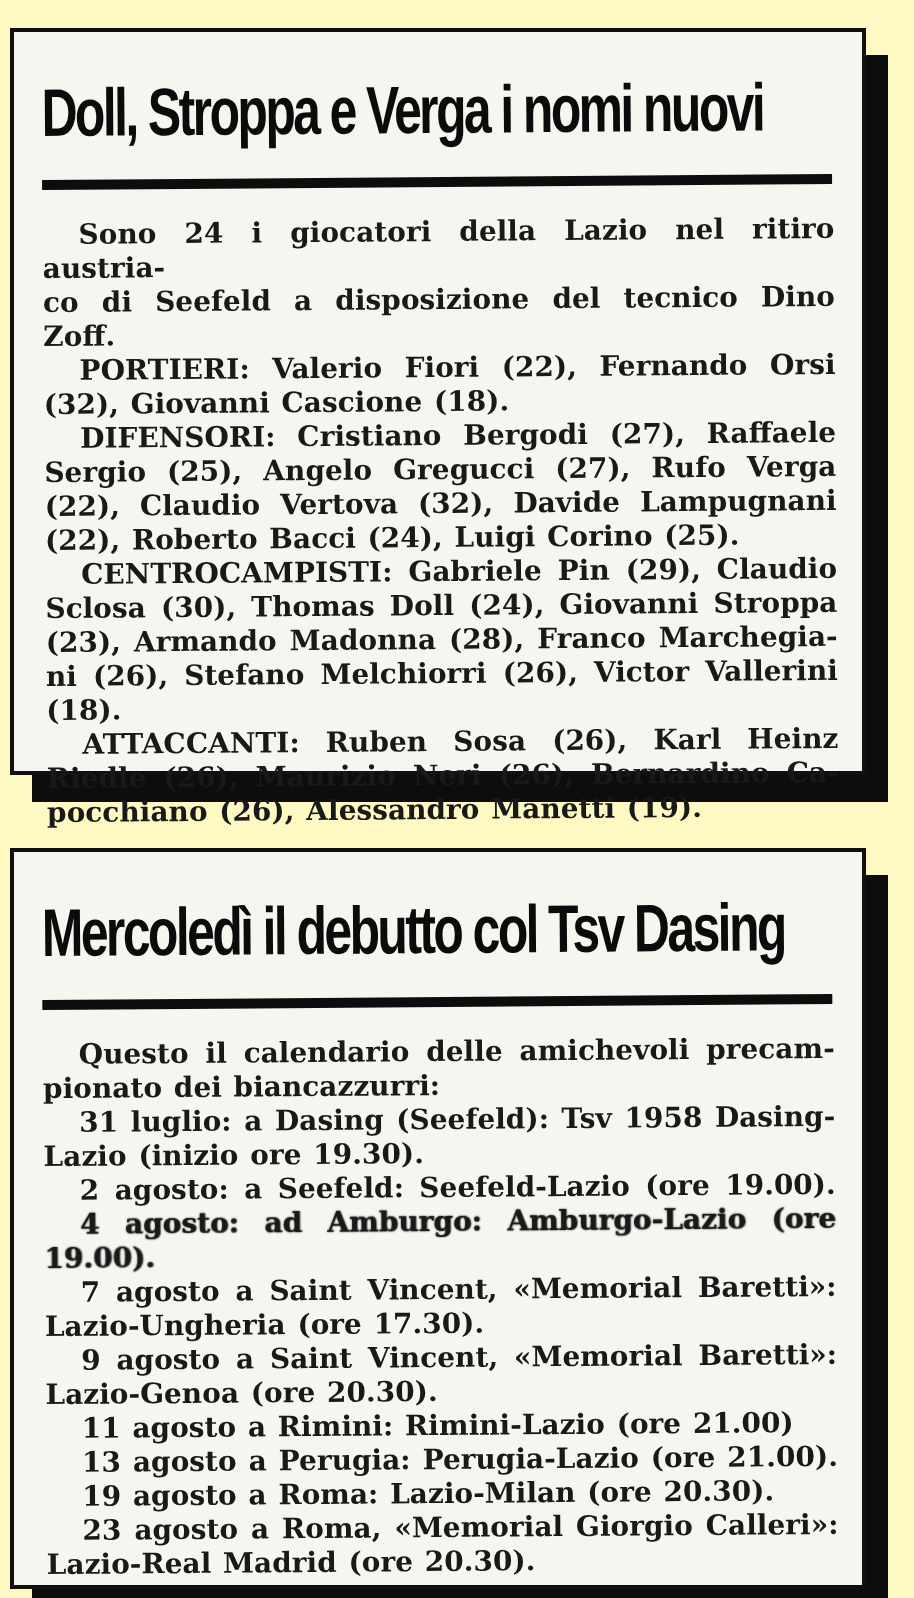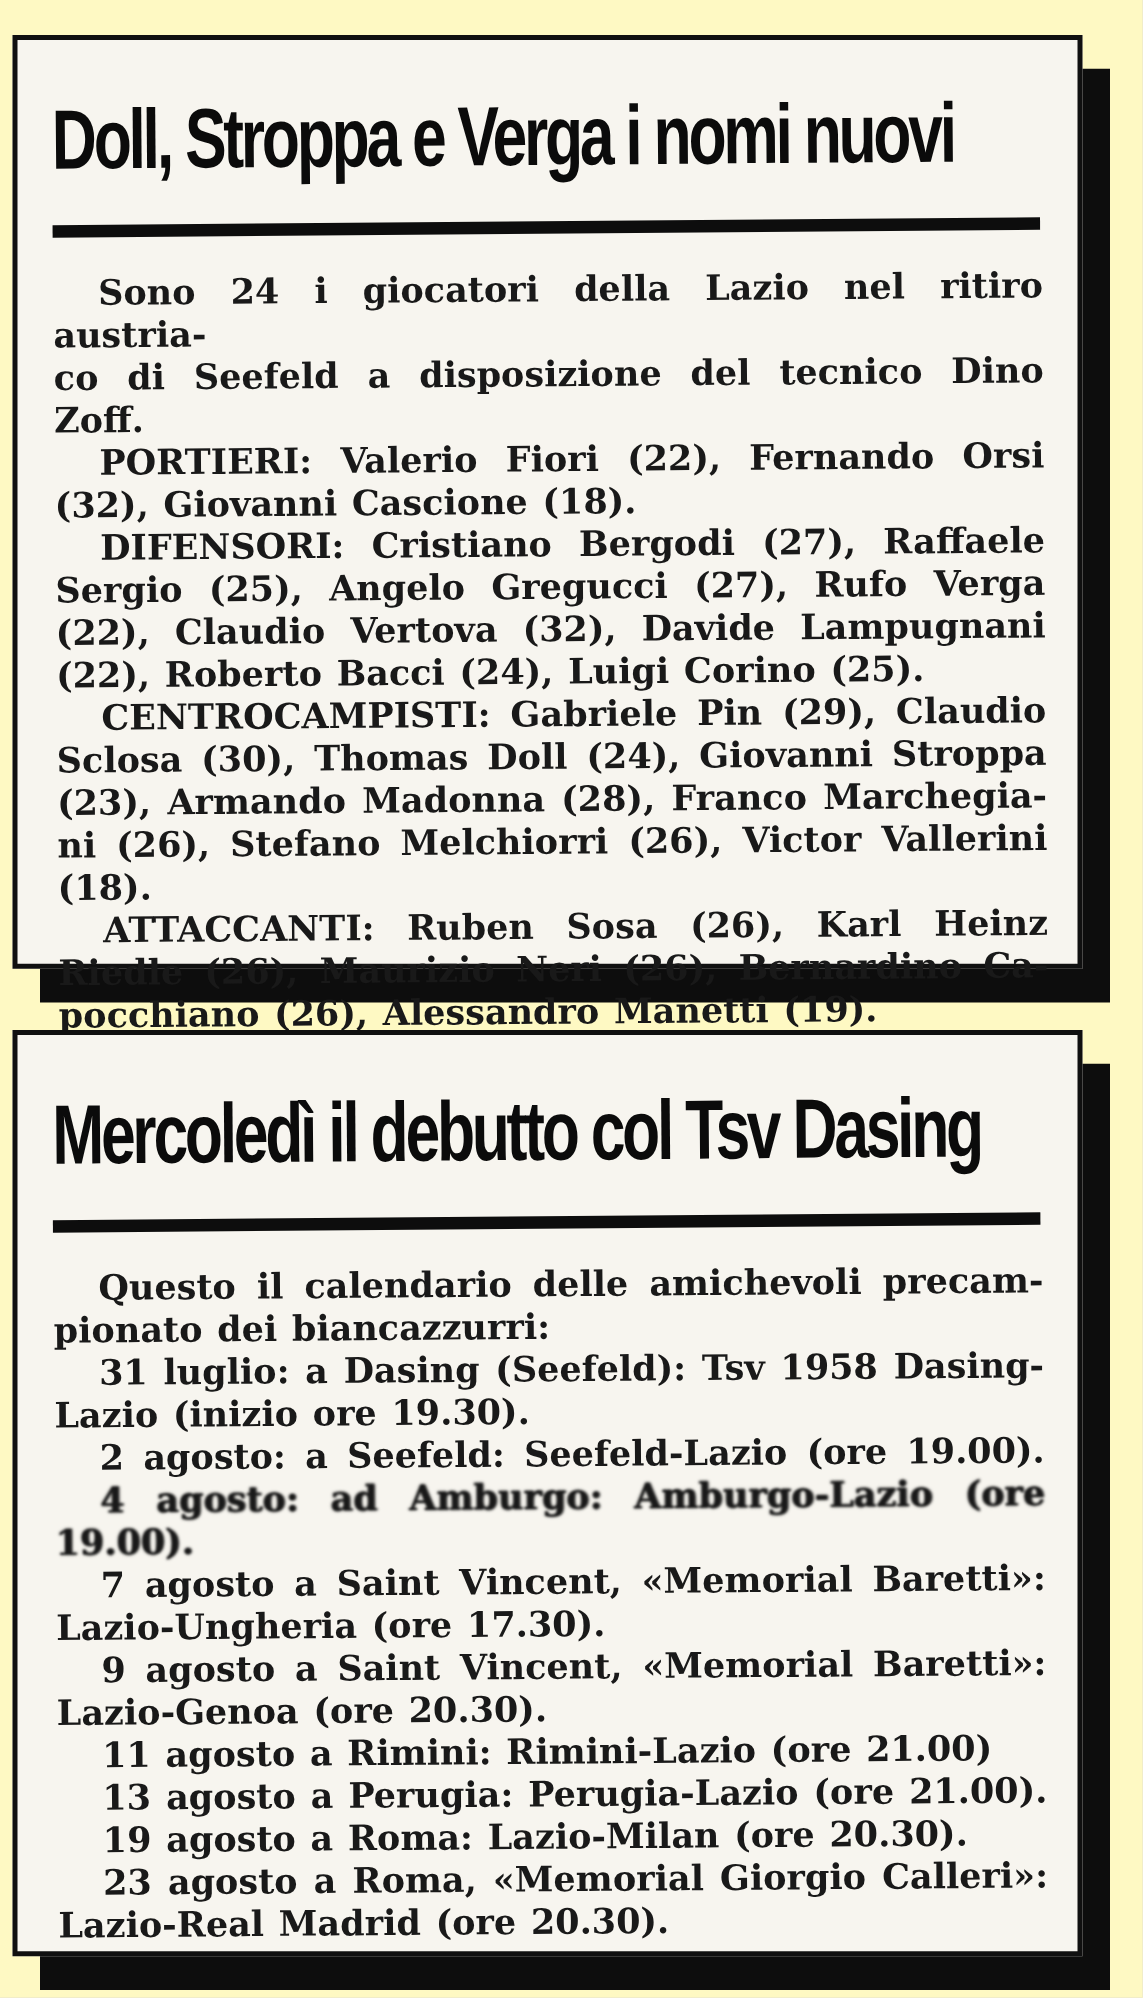--- a/index.html
+++ b/index.html
@@ -9,21 +9,21 @@
     background:#fef9c3; overflow:hidden;
   }
   .article-box {
     position:absolute; left:10px; width:856px;
     background:#f7f5ef;
     border:4px solid #101010;
     box-shadow:22px 27px 0 0 #0d0d0d;
     box-sizing:border-box;
   }
   .box-1 { top:28px;  height:747px; }
-  .box-2 { top:824px; height:741px; }
+  .box-2 { top:848px; height:741px; }
   .inner {
     padding:24px 26px 0 30px;
     transform:rotate(-0.45deg);
     transform-origin:center center;
   }
   .headline {
     font-family:"Liberation Sans", sans-serif;
     font-weight:bold; color:#0b0b0b;
     white-space:nowrap; height:78px; line-height:78px;
     overflow:visible;

